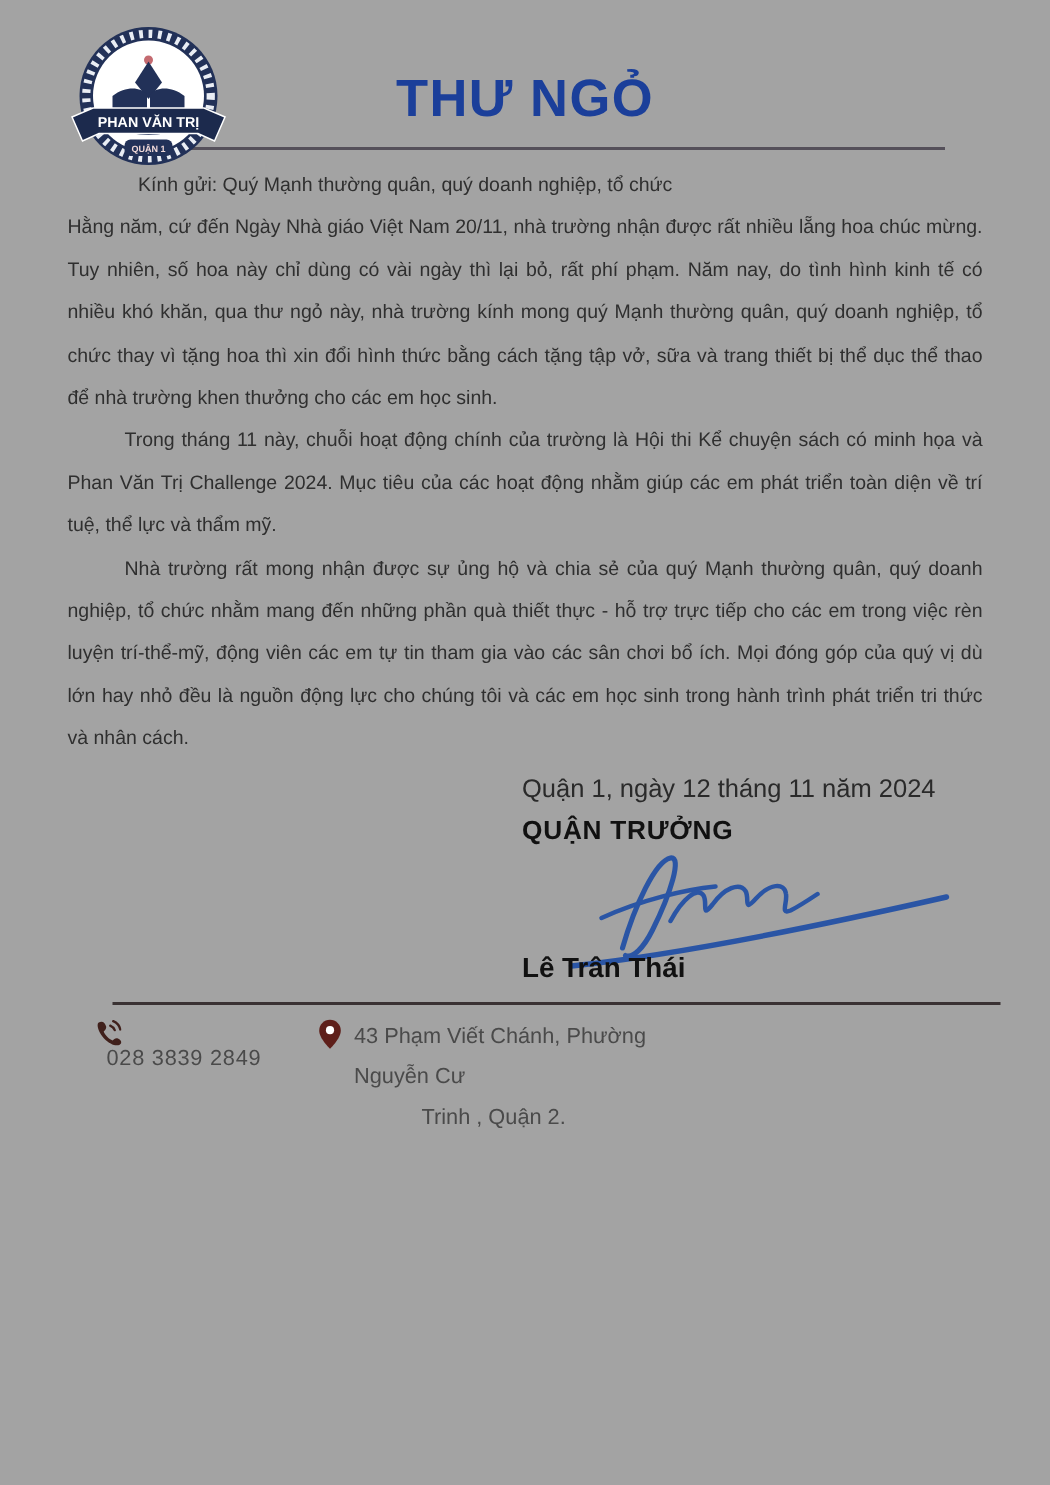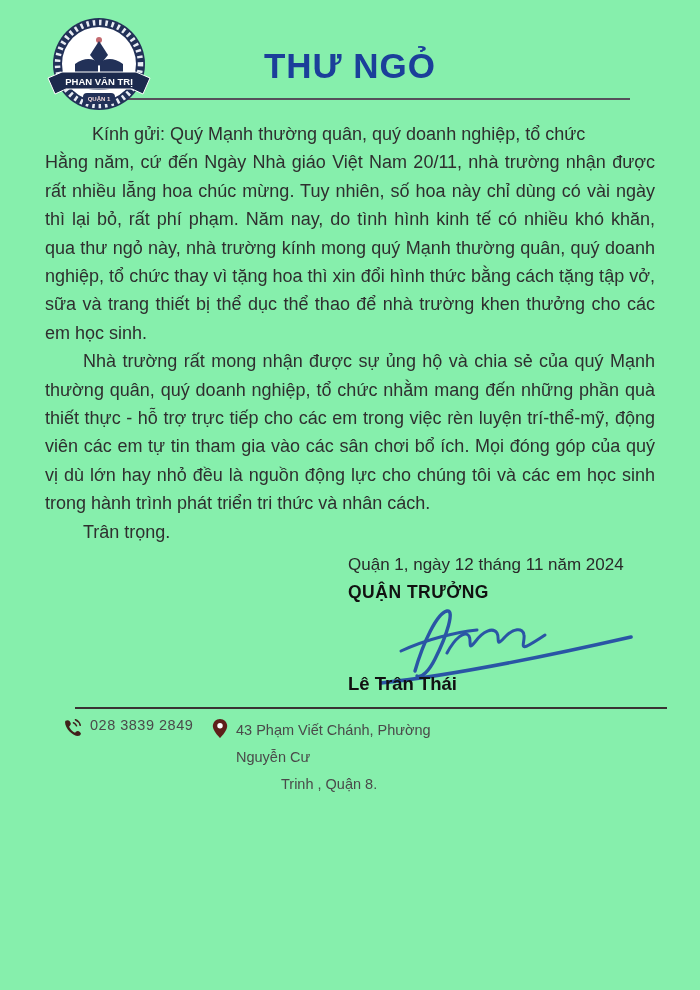--- a/index.html
+++ b/index.html
@@ -1,39 +1,39 @@
 <!DOCTYPE html>
 <html><head>
 <meta charset="utf-8">
 <style>
   html,body{margin:0;padding:0;background:#ffffff;}
   .page{
     position:relative;
     width:700px;height:990px;
-    background:#86efac;
+    background:#a3a3a3;
     font-family:"Liberation Sans","DejaVu Sans",sans-serif;
     color:#2f2f2f;
     overflow:hidden;
     box-sizing:border-box;
   }
   
   .logo-wrap{position:absolute;top:14px;left:44px;width:110px;height:112px;}
   .letter-title{
     padding-top:46px;margin:0;text-align:center;
     font-size:35px;font-weight:bold;letter-spacing:1px;
     color:#1b3f9a;
   }
   .title-rule{
     width:560px;margin:12px auto 0 auto;
     border-top:2px solid #55505a;height:0;
   }
   
   .body-text{
-    margin:20px 45px 0 45px;
-    font-size:18px;line-height:28.4px;
+    margin:9px 45px 0 45px;
+    font-size:13px;line-height:28.4px;
     text-align:justify;
   }
   .body-text p{margin:0;}
   .salutation{text-indent:47px;text-align:left;}
   .p1{margin-top:0;}
   .p2{margin-top:18px;text-indent:38px;}
   .p3{margin-top:24px;text-indent:38px;}
   .p4{margin-top:15px;text-indent:38px;}
   .closing{text-indent:38px;}
   
@@ -49,21 +49,21 @@
   .footer-rule{
     margin:12px 0 0 75px;width:592px;
     border-top:2.5px solid #3a3233;height:0;
   }
   .footer-items{
     display:flex;align-items:flex-start;
     margin-top:8px;font-size:14.5px;color:#4a4a4a;
   }
   .f-item{display:flex;align-items:flex-start;}
   .f-icon{flex:0 0 auto;margin-top:1px;}
-  .f-phone{margin-left:62px;width:150px;}
+  .f-phone{margin-left:62px;width:150px;flex-direction:column;}
   .f-phone .f-text{margin-left:9px;letter-spacing:.5px;}
   .f-address{width:246px;}
   .f-address .f-text{margin-left:8px;line-height:27px;}
   .addr2{display:block;margin-left:45px;}
   .f-web{margin-left:2px;}
   .f-web .f-text{margin-left:14px;}
   .web-link{color:#4a4a4a;text-decoration:underline;cursor:pointer;}
 </style>
 </head>
 <body>
@@ -92,22 +92,22 @@
       </g>
     </svg>
   </div>
 
   <h1 class="letter-title">THƯ NGỎ</h1>
   <div class="title-rule"></div>
 
   <div class="body-text">
     <p class="salutation">Kính gửi: Quý Mạnh thường quân, quý doanh nghiệp, tổ chức</p>
     <p class="p1">Hằng năm, cứ đến Ngày Nhà giáo Việt Nam 20/11, nhà trường nhận được rất nhiều lẵng hoa chúc mừng. Tuy nhiên, số hoa này chỉ dùng có vài ngày thì lại bỏ, rất phí phạm. Năm nay, do tình hình kinh tế có nhiều khó khăn, qua thư ngỏ này, nhà trường kính mong quý Mạnh thường quân, quý doanh nghiệp, tổ chức thay vì tặng hoa thì xin đổi hình thức bằng cách tặng tập vở, sữa và trang thiết bị thể dục thể thao để nhà trường khen thưởng cho các em học sinh.</p>
+    <p class="p2">Trong tháng 11 này, chuỗi hoạt động chính của trường là Hội thi Kể chuyện sách có minh họa và Phan Văn Trị Challenge 2024. Mục tiêu của các hoạt động nhằm giúp các em phát triển toàn diện về trí tuệ, thể lực và thẩm mỹ.</p>
     <p class="p3">Nhà trường rất mong nhận được sự ủng hộ và chia sẻ của quý Mạnh thường quân, quý doanh nghiệp, tổ chức nhằm mang đến những phần quà thiết thực - hỗ trợ trực tiếp cho các em trong việc rèn luyện trí-thể-mỹ, động viên các em tự tin tham gia vào các sân chơi bổ ích.  Mọi đóng góp của quý vị dù lớn hay nhỏ đều là nguồn động lực cho chúng tôi và các em học sinh trong hành trình phát triển tri thức và nhân cách.</p>
-    <p class="closing">Trân trọng.</p>
   </div>
 
   <div class="sign-block">
     <div class="date-line">Quận 1, ngày 12 tháng 11 năm 2024</div>
     <div class="signer-title">QUẬN TRƯỞNG</div>
     <svg class="signature-svg" width="280" height="86" viewBox="0 0 280 86">
       <g fill="none" stroke="#2a55a5" stroke-linecap="round" stroke-linejoin="round">
         <path stroke-width="3.4" d="M52 70 C60 42 74 12 84 10 C92 8.5 84 34 72 58 C66 70 59 77 54 75"></path>
         <path stroke-width="3" d="M38 50 C64 38 94 31 114 29"></path>
         <path stroke-width="3" d="M84 52 C92 37 102 29 106 35 C109 40 104 51 112 41 C120 30 130 26 134 32 C137 37 132 47 141 37 C150 27 160 26 161 34 C162 40 157 48 164 45 C170 42 176 38 182 34"></path>
@@ -129,19 +129,19 @@
       <span class="f-text">028 3839 2849</span>
     </div>
 
     <div class="f-item f-address">
       <svg class="f-icon" width="16" height="21" viewBox="0 0 20 26">
         <path fill="#5e1f1a" d="M10 1 C5 1 1 5 1 10 C1 16.5 10 25 10 25 C10 25 19 16.5 19 10 C19 5 15 1 10 1 Z"></path>
         <circle cx="10" cy="9.6" r="3.4" fill="#ffffff"></circle>
       </svg>
       <span class="f-text">
         <span>43 Phạm Viết Chánh, Phường Nguyễn Cư</span>
-        <span class="addr2">Trinh , Quận 8.</span>
+        <span class="addr2">Trinh , Quận 2.</span>
       </span>
     </div>
 
 
   </div>
 </div>
 
 </body></html>

